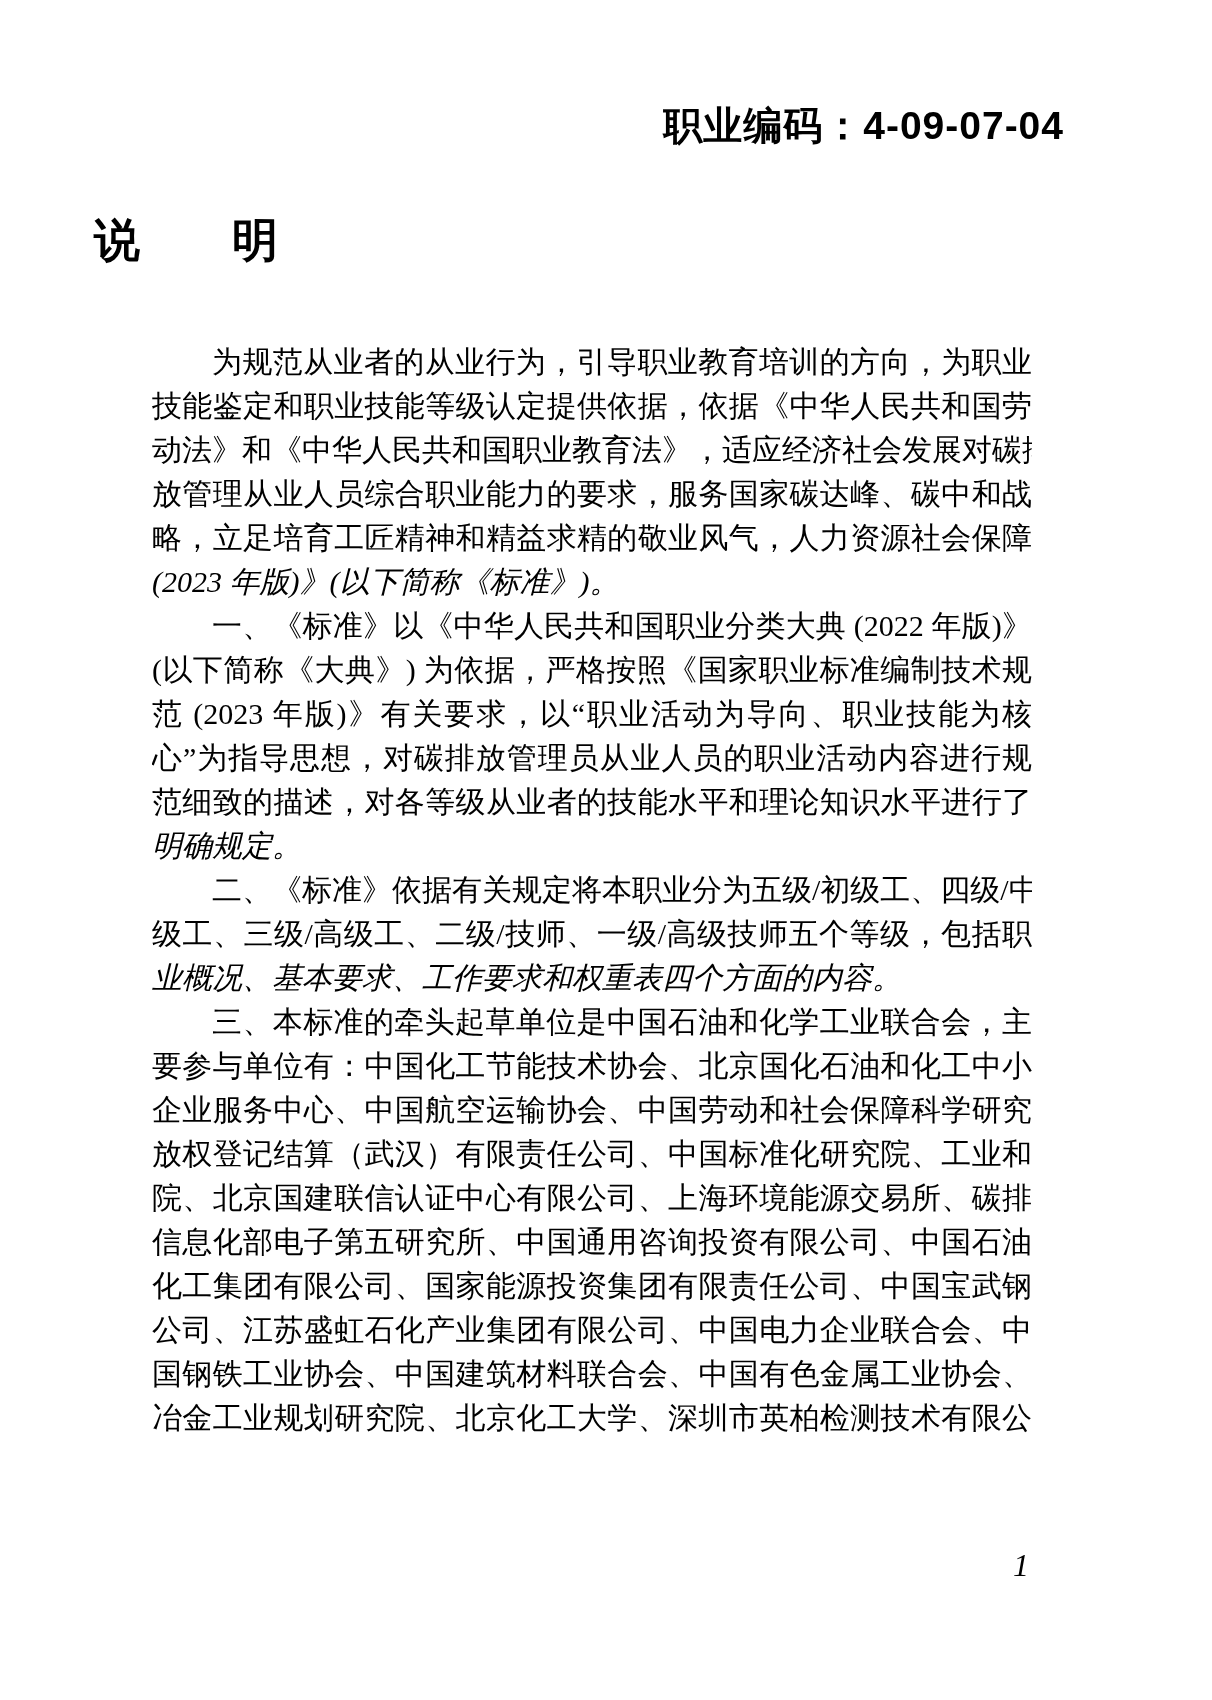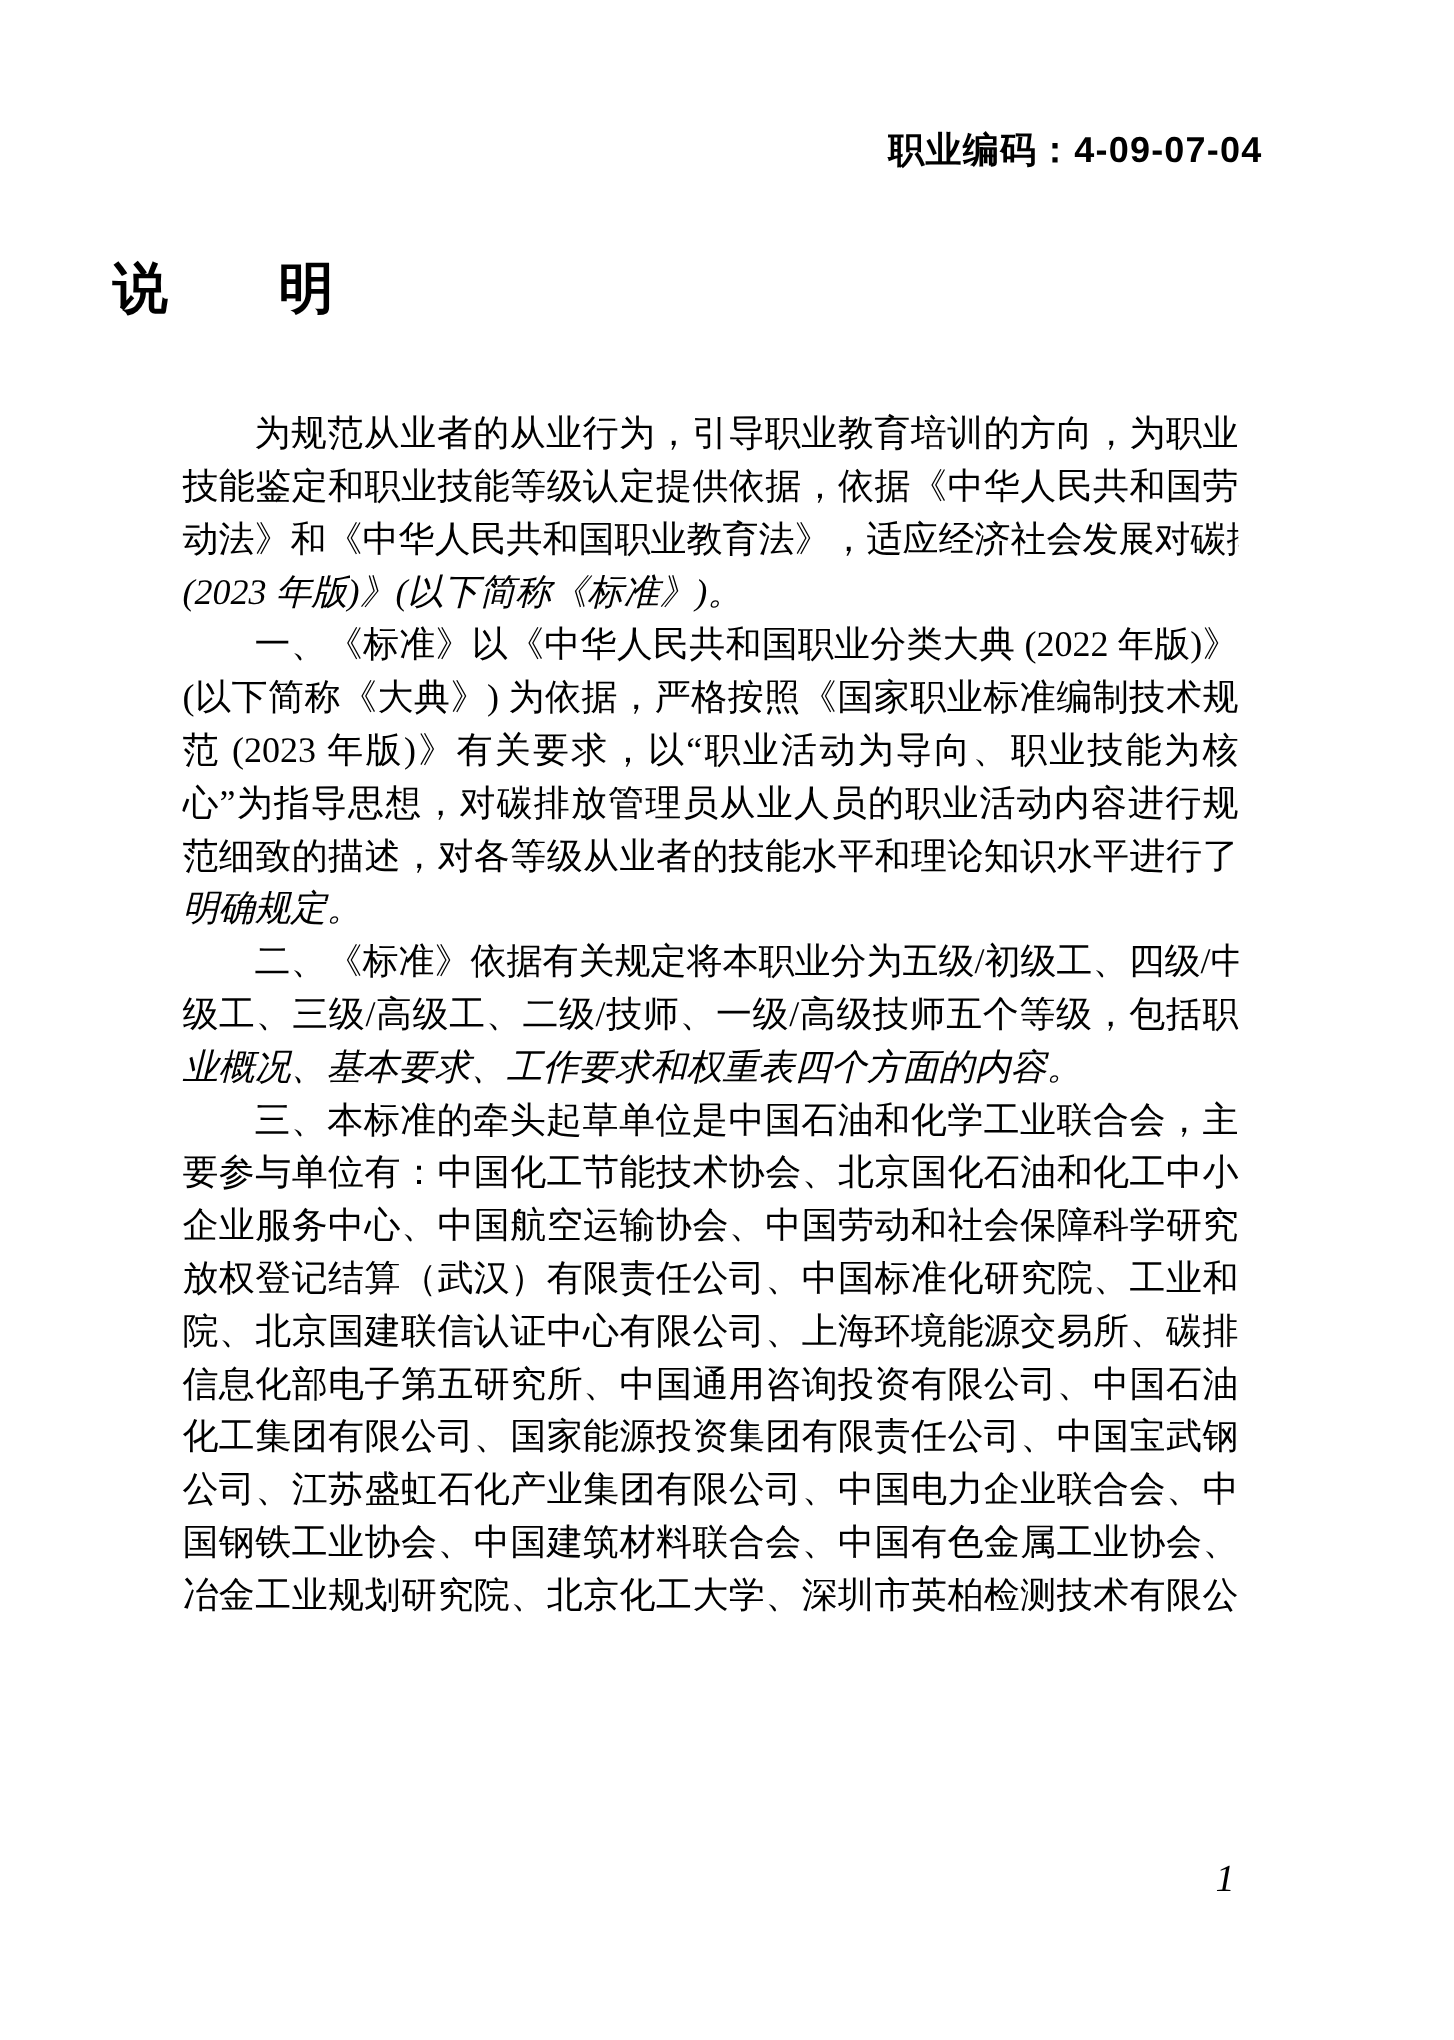--- a/index.html
+++ b/index.html
@@ -6,24 +6,24 @@
   body {
     width: 1212px; height: 1700px;
     background: #ffffff; color: #000000;
     font-family: "Liberation Serif", serif;
     position: relative; overflow: hidden;
   }
   .page { position: absolute; inset: 0; }
 
   .header-code {
     position: absolute;
-    top: 108px; right: 160px;
+    top: 108px; right: 148px;
     font-family: "Liberation Sans", sans-serif;
     font-weight: 700;
-    font-size: 30px; line-height: 36px;
+    font-size: 39px; line-height: 36px;
     letter-spacing: 1px;
     white-space: nowrap;
   }
 
   .doc-title {
     position: absolute;
     top: 213px; left: 0; width: 100%;
     margin: 2px;
     text-align: left;
     font-family: "Liberation Sans", sans-serif;
@@ -68,20 +68,22 @@
   <div class="header-code">职业编码：4-09-07-04</div>
 
   <h1 class="doc-title">说明</h1>
 
   <div class="body-text">
 
     <p class="para">
       <span class="line first">为规范从业者的从业行为，引导职业教育培训的方向，为职业</span>
       <span class="line">技能鉴定和职业技能等级认定提供依据，依据《中华人民共和国劳</span>
       <span class="line">动法》和《中华人民共和国职业教育法》，适应经济社会发展对碳排</span>
+      <span class="line">放管理从业人员综合职业能力的要求，服务国家碳达峰、碳中和战</span>
+      <span class="line">略，立足培育工匠精神和精益求精的敬业风气，人力资源社会保障</span>
       <span class="line end">(2023 年版)》(以下简称《标准》)。</span>
     </p>
 
     <p class="para">
       <span class="line first">一、《标准》以《中华人民共和国职业分类大典 (2022 年版)》</span>
       <span class="line">(以下简称《大典》) 为依据，严格按照《国家职业标准编制技术规</span>
       <span class="line">范 (2023 年版)》有关要求，以“职业活动为导向、职业技能为核</span>
       <span class="line">心”为指导思想，对碳排放管理员从业人员的职业活动内容进行规</span>
       <span class="line">范细致的描述，对各等级从业者的技能水平和理论知识水平进行了</span>
       <span class="line end">明确规定。</span>

